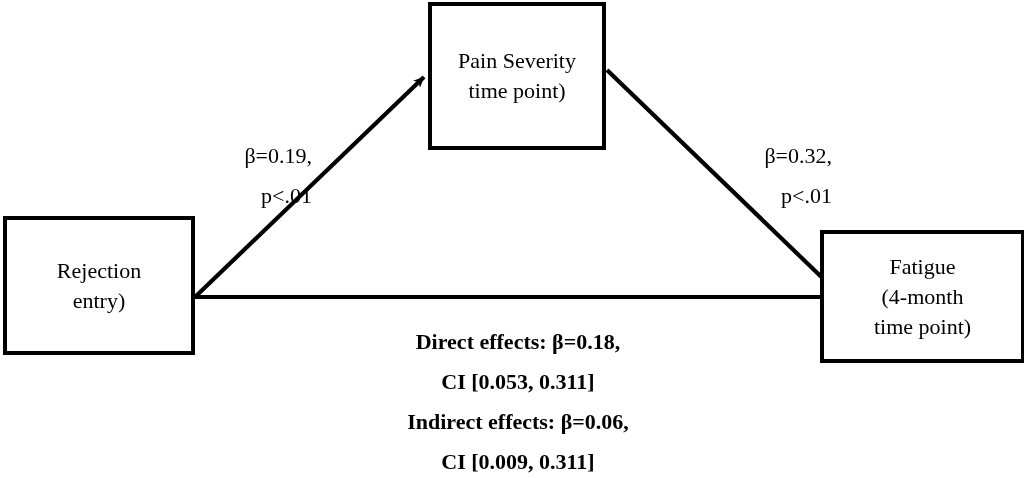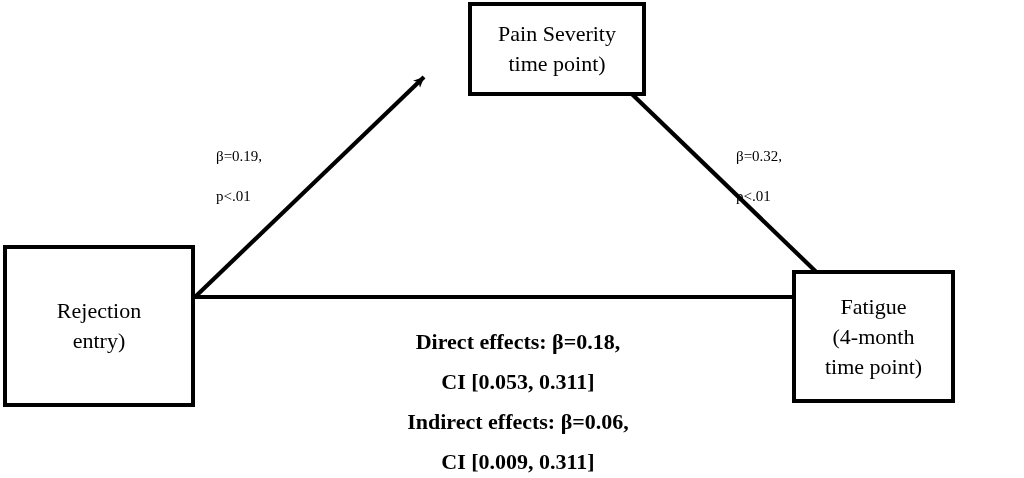--- a/index.html
+++ b/index.html
@@ -41,43 +41,41 @@
     line-height: 30px;
   }
   .node-box .node-line {
     display: block;
     white-space: nowrap;
   }
   #node-pain-severity {
     left: 428px;
     top: 2px;
     width: 178px;
-    height: 94px;
-    margin-left: 40px;
+    height: 148px;
   }
   #node-rejection-issues {
     left: 3px;
-    top: 245px;
+    top: 216px;
     width: 192px;
-    height: 162px;
+    height: 139px;
     justify-content: center;
   }
   #node-fatigue-interference {
-    left: 792px;
+    left: 820px;
     top: 230px;
-    width: 163px;
+    width: 205px;
     height: 133px;
-    margin-top: 40px;
   }
   .path-label {
     position: absolute;
-    font-size: 15px;
+    font-size: 22px;
     line-height: 40px;
     white-space: nowrap;
-    text-align: left;
+    text-align: right;
   }
   #label-a-path {
     left: 216px;
     top: 136px;
     width: 96px;
   }
   #label-b-path {
     left: 736px;
     top: 136px;
     width: 96px;

